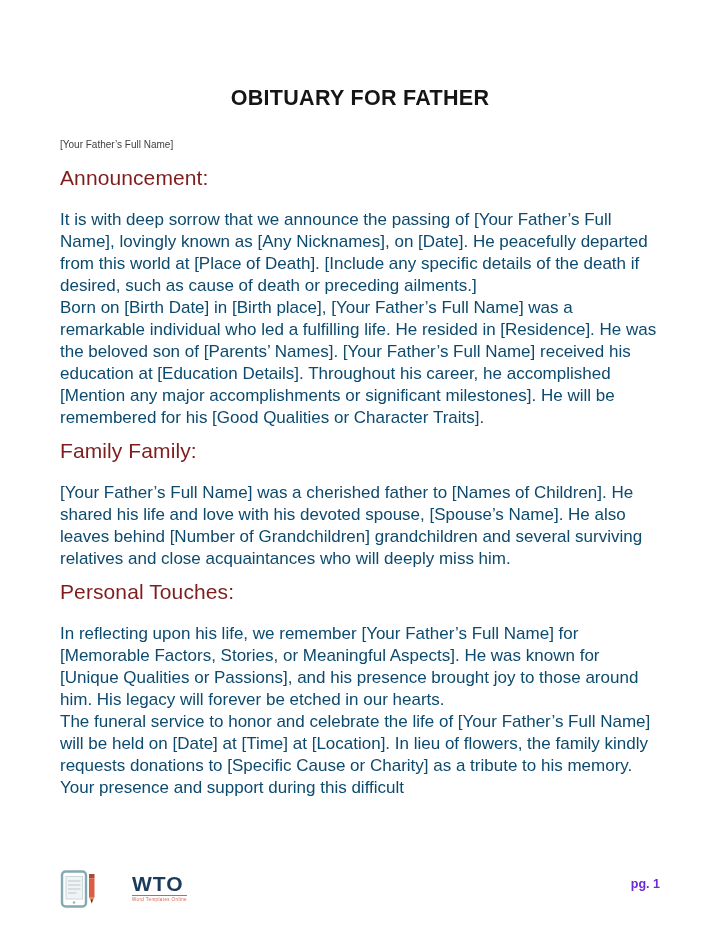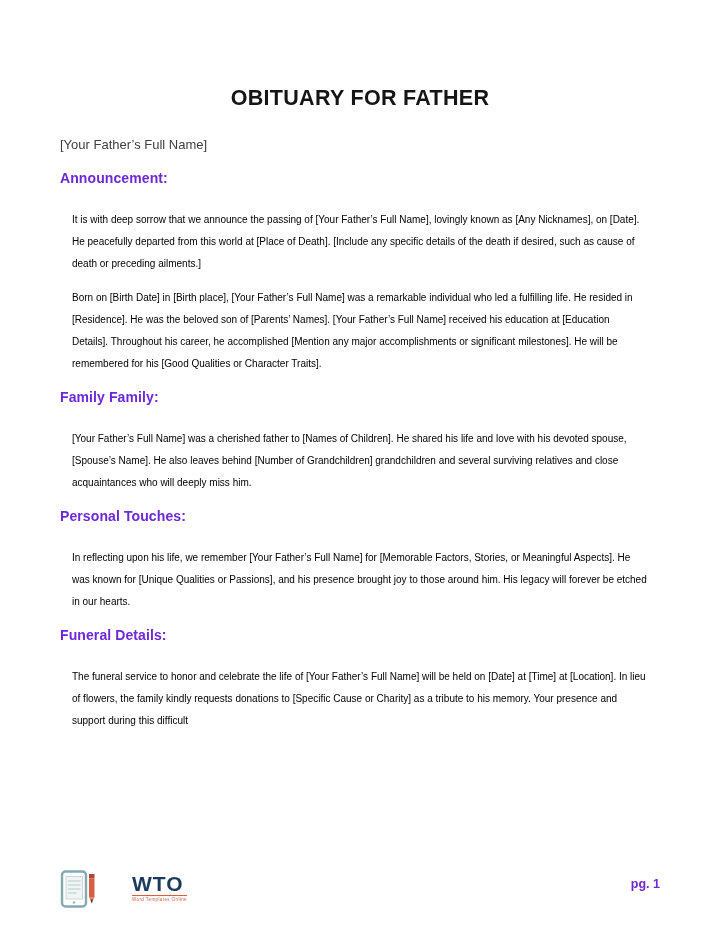--- a/index.html
+++ b/index.html
@@ -21,38 +21,38 @@
   .doc-title {
     font-size: 21.5px;
     line-height: 24px;
     font-weight: bold;
     color: #151515;
     text-align: center;
     letter-spacing: 0.3px;
     margin: 0 0 24px 0;
   }
   .name-line {
-    font-size: 13px;
+    font-size: 10px;
     line-height: 22px;
     margin: 0;
     color: #3e3e3e;
   }
   .doc-section h2 {
-    font-size: 14px;
+    font-size: 21px;
     line-height: 20px;
-    font-weight: bold;
-    color: #6d28d9;
+    font-weight: normal;
+    color: #7f1d1d;
     margin: 12px 0 21px 0;
     letter-spacing: 0.1px;
   }
   .doc-section p {
-    font-size: 10px;
+    font-size: 17px;
     line-height: 22px;
-    margin: 12px;
-    color: #000000;
+    margin: 0;
+    color: #0c4a6e;
   }
   .footer {
     position: absolute;
     left: 60px;
     right: 60px;
     top: 866px;
     height: 46px;
     display: flex;
     align-items: center;
     justify-content: space-between;
@@ -118,21 +118,20 @@
     <h2>Family Family:</h2>
     <p>[Your Father’s Full Name] was a cherished father to [Names of Children]. He shared his life and love with his devoted spouse, [Spouse’s Name]. He also leaves behind [Number of Grandchildren] grandchildren and several surviving relatives and close acquaintances who will deeply miss him.</p>
   </div>
 
   <div class="doc-section">
     <h2>Personal Touches:</h2>
     <p>In reflecting upon his life, we remember [Your Father’s Full Name] for [Memorable Factors, Stories, or Meaningful Aspects]. He was known for [Unique Qualities or Passions], and his presence brought joy to those around him. His legacy will forever be etched in our hearts.</p>
   </div>
 
   <div class="doc-section">
-    <h2>Funeral Details:</h2>
     <p>The funeral service to honor and celebrate the life of [Your Father’s Full Name] will be held on [Date] at [Time] at [Location]. In lieu of flowers, the family kindly requests donations to [Specific Cause or Charity] as a tribute to his memory. Your presence and support during this difficult</p>
   </div>
 
   <div class="footer">
     <div class="logo">
       <svg width="38" height="42" viewBox="0 0 38 42" aria-hidden="true">
         <rect x="2" y="3.5" width="24" height="35" rx="3.5" fill="#fdfefe" stroke="var(--logo-teal, #84a9ae)" stroke-width="2.4"></rect>
         <rect x="6" y="8.5" width="16.5" height="22.5" fill="#f0f4f4" stroke="#ccd9da" stroke-width="1"></rect>
         <line x1="8" y1="13" x2="20.5" y2="13" stroke="#b6c8ca" stroke-width="1"></line>
         <line x1="8" y1="17" x2="20.5" y2="17" stroke="#b6c8ca" stroke-width="1"></line>

